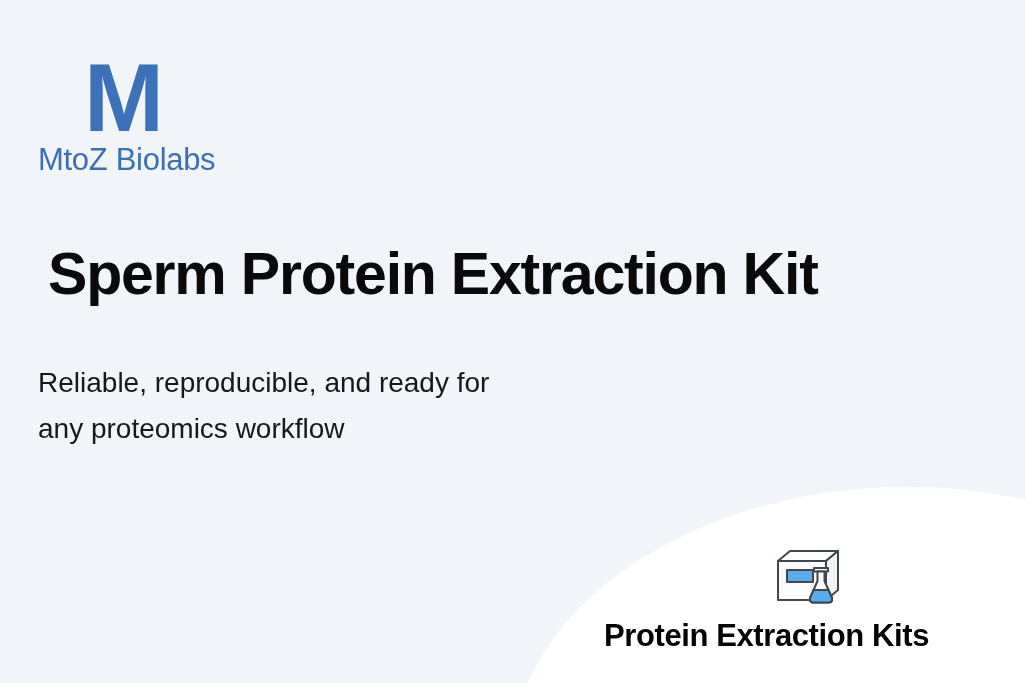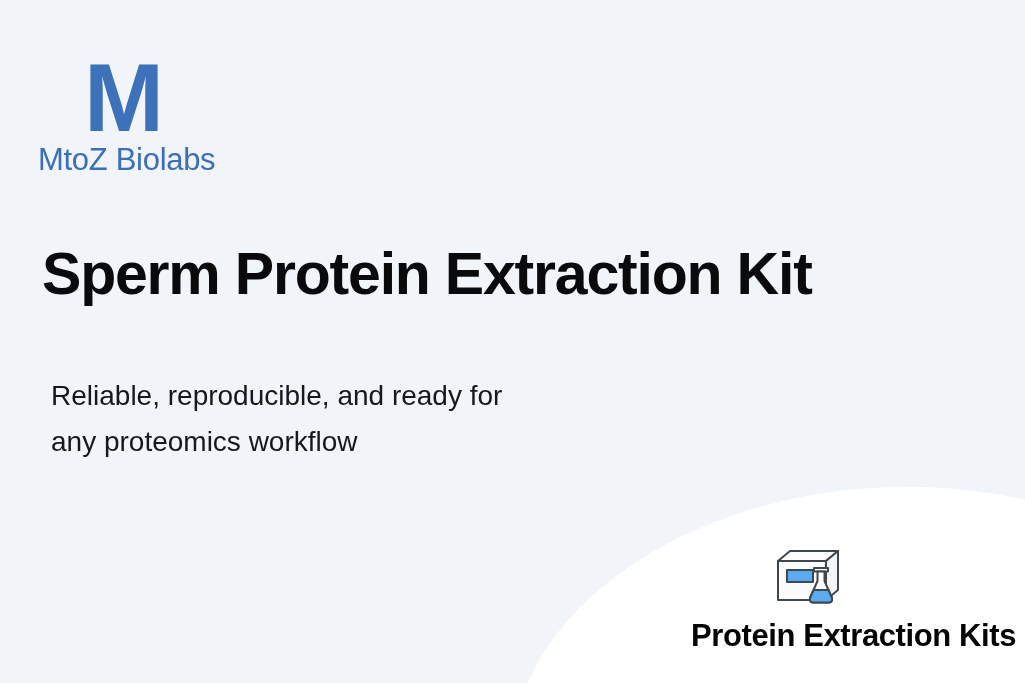--- a/index.html
+++ b/index.html
@@ -61,53 +61,53 @@
     font-size: 31px;
     font-weight: 400;
     letter-spacing: -0.3px;
     color: #3d6fb8;
     white-space: nowrap;
   }
 
   
   .headline {
     position: absolute;
-    left: 42px;
+    left: 48px;
     top: 243px;
     margin: 0;
     font-family: "Liberation Sans", sans-serif;
     font-weight: bold;
     font-size: 59px;
     line-height: 1.06;
     letter-spacing: -1.2px;
     color: #0a0a0c;
     white-space: nowrap;
   }
 
   
   .subhead {
     position: absolute;
     left: 38px;
     top: 360px;
-    margin: 13px;
+    margin: 0;
     font-family: "Liberation Sans", sans-serif;
     font-weight: 400;
     font-size: 28px;
     line-height: 46px;
     color: #16181c;
     white-space: pre-line;
   }
 
   
   .callout {
     position: absolute;
     left: 604px;
     top: 548px;
     width: 412px;
-    text-align: right;
+    text-align: left;
   }
   .callout-icon {
     display: block;
     margin: 0 auto;
     width: 72px;
     height: 58px;
   }
   .callout-label {
     display: block;
     margin-top: 12px;

